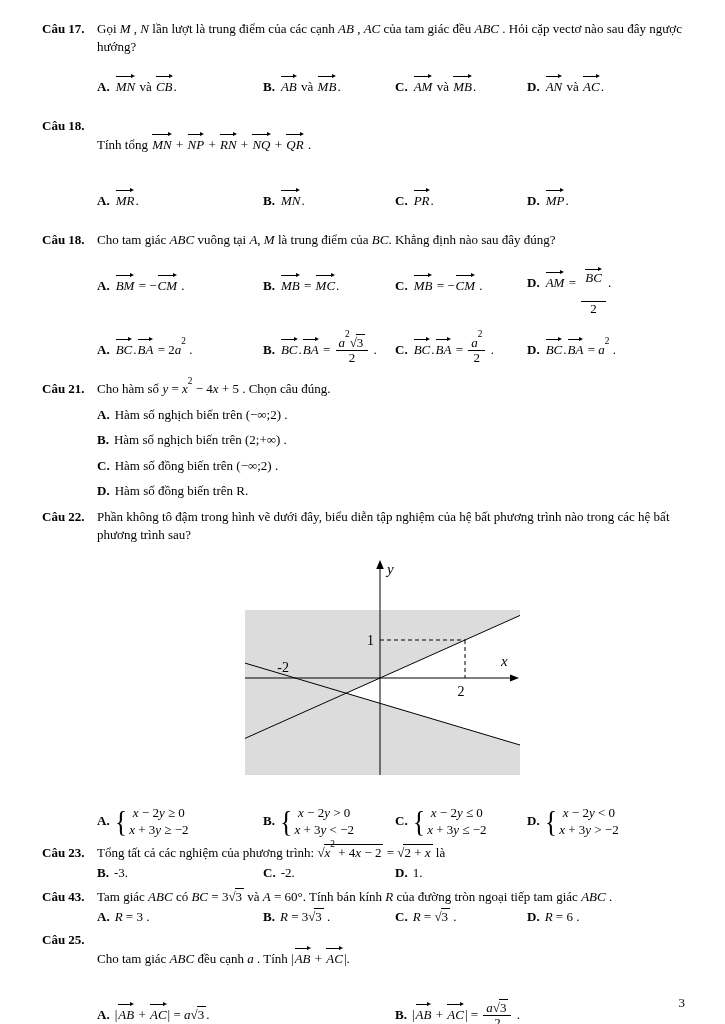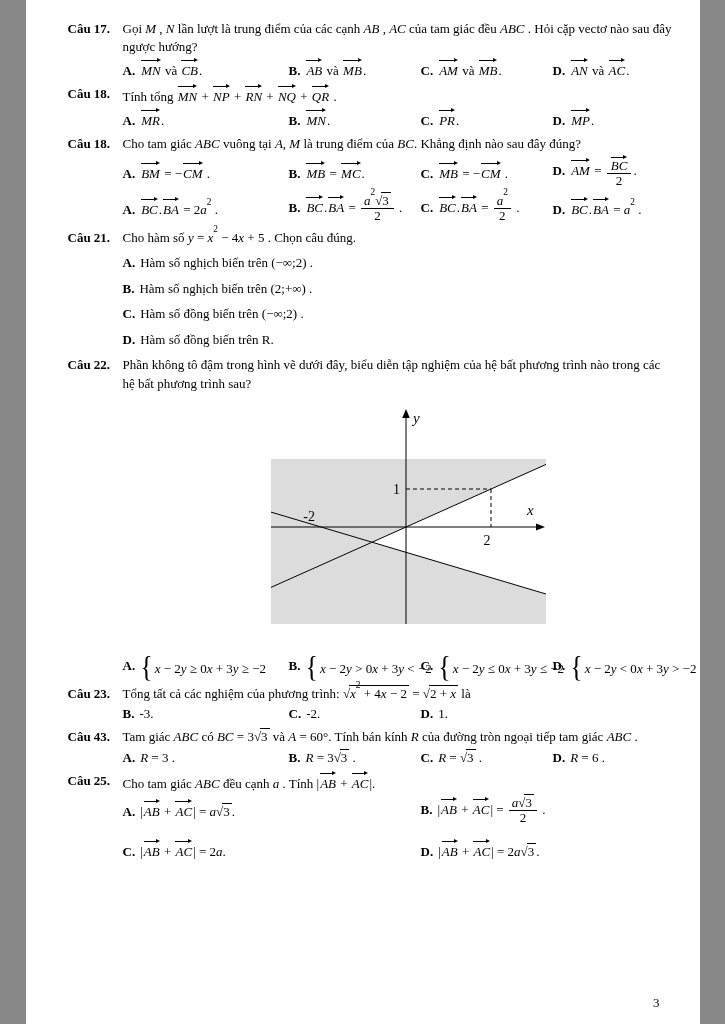--- a/index.html
+++ b/index.html
@@ -1,18 +1,18 @@
 <!DOCTYPE html>
 <html><head>
 <meta charset="utf-8">
 <style>
   html,body{margin:0;padding:0;background:#888;}
   .page{
     position:relative;
-    width:674px;height:1024px;
+    width:725px;height:1024px;
     margin:0 auto;
     background:#ffffff;
     box-sizing:border-box;
     padding:20px 24px 0 42px;
     font-family:"Liberation Serif","DejaVu Serif",serif;
     font-size:13px;
     line-height:1.42;
     color:#000;
     overflow:hidden;
   }
@@ -22,32 +22,32 @@
   .q-text{flex:1;}
   .opts{margin:2px 0 2px 55px;}
   .opts.row4{display:grid;grid-template-columns:166px 132px 132px 1fr;align-items:center;}
   .opts.grid2{display:grid;grid-template-columns:298px 1fr;row-gap:14px;align-items:center;font-family:Liberation Serif, serif;}
   .opts.stack .opt{display:block;margin:7px 0;}
   .opt{white-space:nowrap;}
   .ok{font-weight:bold;padding-right:5px;}
   
   i{font-style:italic;}
   sup{font-size:0.72em;line-height:0;position:relative;top:-0.45em;}
-  .vec{position:relative;display:inline-block;margin:0 1px;padding-top:3px;}
+  .vec{position:relative;display:inline-block;margin:16px 1px;padding-top:3px;}
   .vec::before{content:"";position:absolute;left:0;right:4px;top:1px;border-top:1px solid #000;}
   .vec::after{content:"";position:absolute;right:0;top:-1px;width:0;height:0;
     border-left:4px solid #000;border-top:2.5px solid transparent;border-bottom:2.5px solid transparent;}
   .frac{display:inline-block;vertical-align:middle;text-align:center;line-height:1.12;margin:0 2px;}
   .frac .num{display:block;padding:0 3px;border-bottom:1px solid #000;}
   .frac .den{display:block;padding:0 3px;}
   .sqrt{white-space:nowrap;}
   .sqrt .sqb{border-top:1px solid #000;padding:0 2px 0 1px;margin-left:-1px;}
   .cases{display:inline-flex;align-items:center;vertical-align:middle;}
   .cases .lbrace{font-size:26px;line-height:1;margin-right:2px;transform:scaleY(1.1);}
-  .cases .crows{display:inline-flex;flex-direction:row;line-height:1.3;text-align:right;margin-top:6px;}
+  .cases .crows{display:inline-flex;flex-direction:column;line-height:1.3;text-align:center;}
   
   .figure{margin:16px 0 14px 203px;}
   .fig-svg text{font-family:"Liberation Serif","DejaVu Serif",serif;fill:#000;}
   
   .page-number{position:absolute;right:40px;top:994px;font-size:13px;}
 </style>
 </head>
 <body>
 
 <div class="page">

